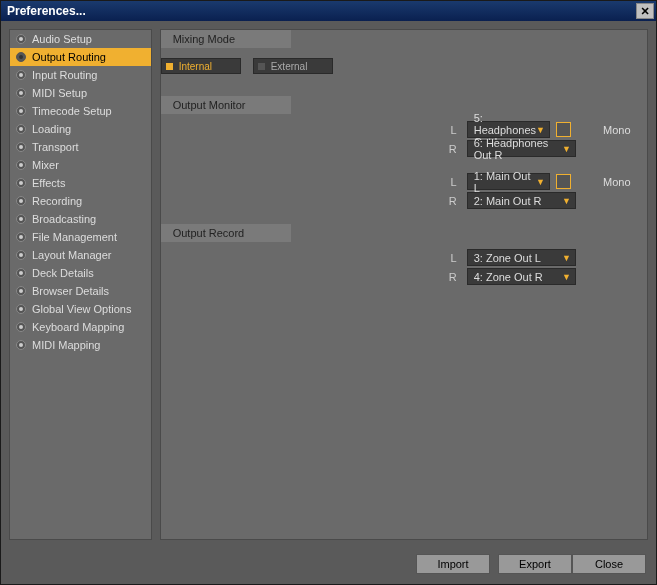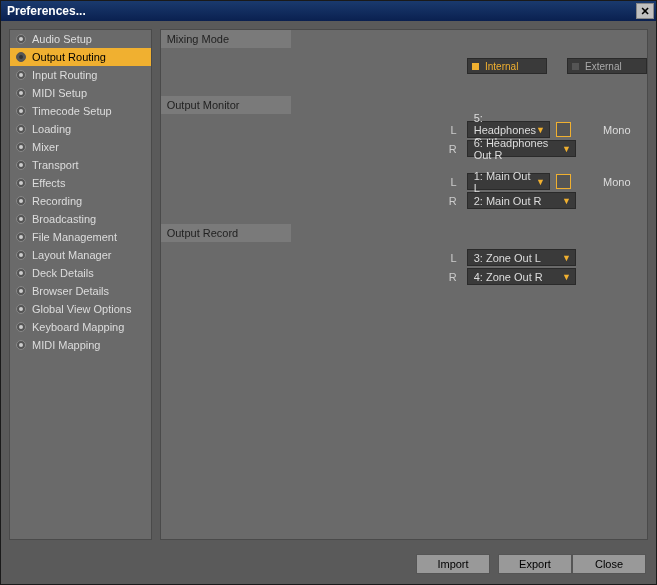--- a/index.html
+++ b/index.html
@@ -15,24 +15,24 @@
 
 .sidebar { width: 160px; background: #6a6a6a; border: 1px solid #4a4a4a; display: flex; flex-direction: column; }
 .sidebar-item { display: flex; align-items: center; padding: 2px 6px; font-size: 11px; color: #ddd; cursor: pointer; gap: 6px; height: 18px; }
 .sidebar-item.selected { background: #f0b030; color: #000; font-weight: normal; }
 .radio-icon { width: 10px; height: 10px; border: 1px solid #888; border-radius: 50%; display: flex; align-items: center; justify-content: center; flex-shrink: 0; background: #555; }
 .radio-dot { width: 4px; height: 4px; background: #ccc; border-radius: 50%; }
 .sidebar-item.selected .radio-icon { border-color: #555; }
 .sidebar-item.selected .radio-dot { background: #333; }
 
 .main { flex: 1; background: #6a6a6a; border: 1px solid #4a4a4a; padding: 0; }
-.section-header { background: #7a7a7a; color: #222; font-size: 11px; padding: 3px 6px; width: 130px; margin-bottom: 6px; }
+.section-header { background: #7a7a7a; color: #222; font-size: 11px; padding: 3px 12px; width: 130px; margin-bottom: 6px; }
 .section { margin-bottom: 14px; }
 
-.mixing-row { display: flex; justify-content: flex-end; gap: 20px; padding: 4px 0 8px 0; }
+.mixing-row { display: flex; justify-content: flex-start; gap: 12px; padding: 4px 0 8px 0; }
 .mix-btn { width: 80px; height: 16px; background: #3a3a3a; border: 1px solid #2a2a2a; display: flex; align-items: center; font-size: 10px; cursor: pointer; gap: 6px; padding-left: 4px; }
 .mix-indicator { width: 7px; height: 7px; background: #555; }
 .mix-btn.active .mix-indicator { background: #f0b030; }
 .mix-btn.active .mix-label { color: #f0b030; }
 .mix-label { color: #aaa; }
 
 .output-row { display: flex; align-items: center; gap: 6px; padding: 1px 10px 1px 0; }
 .ch-label { width: 300px; text-align: right; font-size: 11px; color: #ccc; padding-right: 4px; }
 .dropdown { flex: 1; height: 17px; background: #3a3a3a; border: 1px solid #2a2a2a; display: flex; align-items: center; justify-content: space-between; padding: 0 4px 0 6px; font-size: 11px; color: #ddd; cursor: pointer; max-width: 240px; }
 .dropdown-arrow { color: #f0b030; font-size: 9px; }
@@ -91,27 +91,27 @@
         <div class="sidebar-item">
           <span class="radio-icon">
             <span class="radio-dot"></span>
           </span>
           <span>Loading</span>
         </div>
         <div class="sidebar-item">
           <span class="radio-icon">
             <span class="radio-dot"></span>
           </span>
+          <span>Transport</span>
+        </div>
+        <div class="sidebar-item">
+          <span class="radio-icon">
+            <span class="radio-dot"></span>
+          </span>
           <span>Mixer</span>
-        </div>
-        <div class="sidebar-item">
-          <span class="radio-icon">
-            <span class="radio-dot"></span>
-          </span>
-          <span>Transport</span>
         </div>
         <div class="sidebar-item">
           <span class="radio-icon">
             <span class="radio-dot"></span>
           </span>
           <span>Effects</span>
         </div>
         <div class="sidebar-item">
           <span class="radio-icon">
             <span class="radio-dot"></span>

